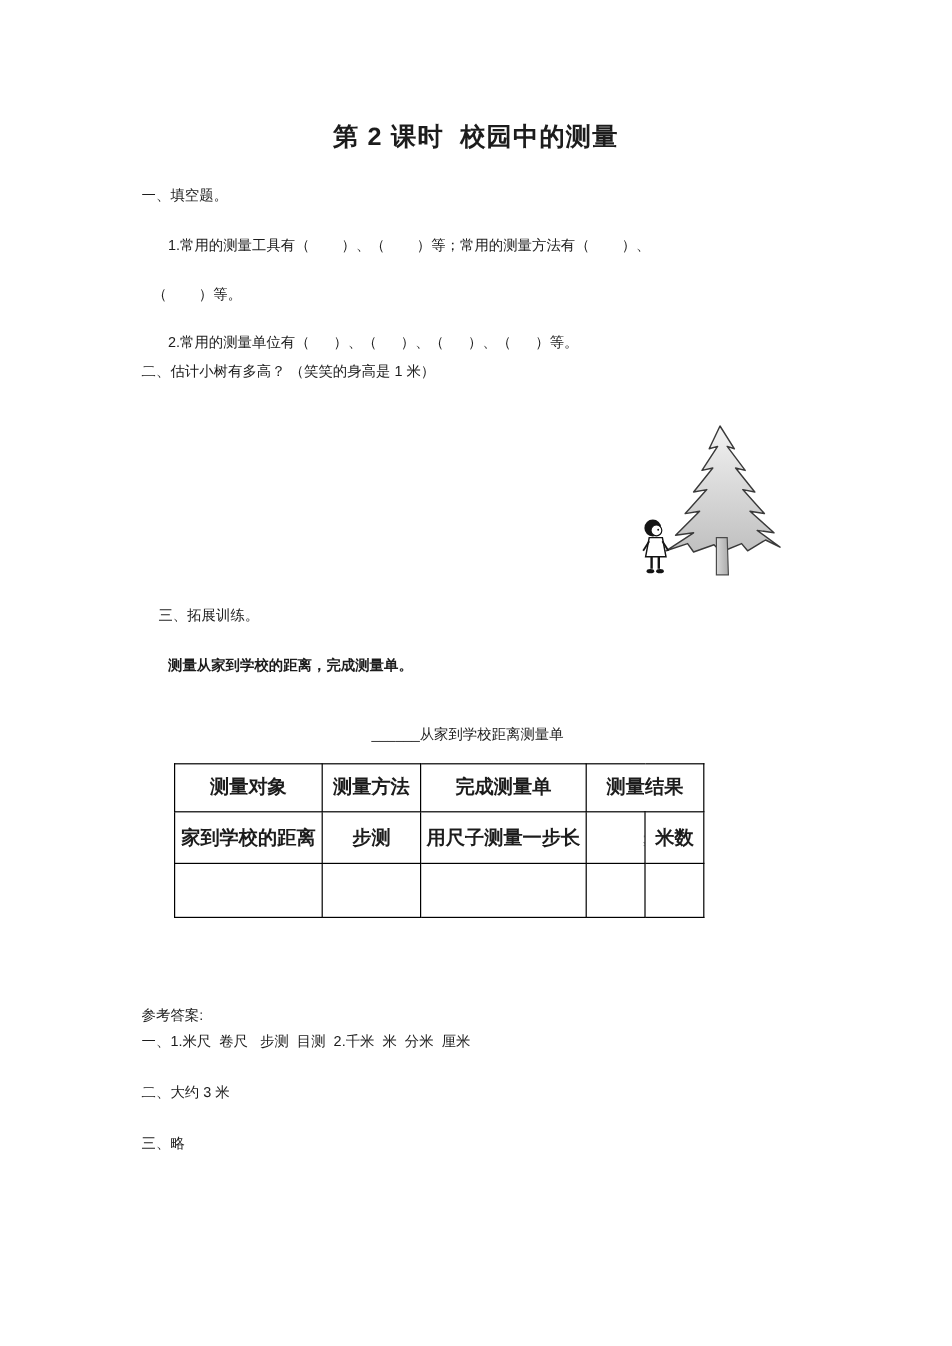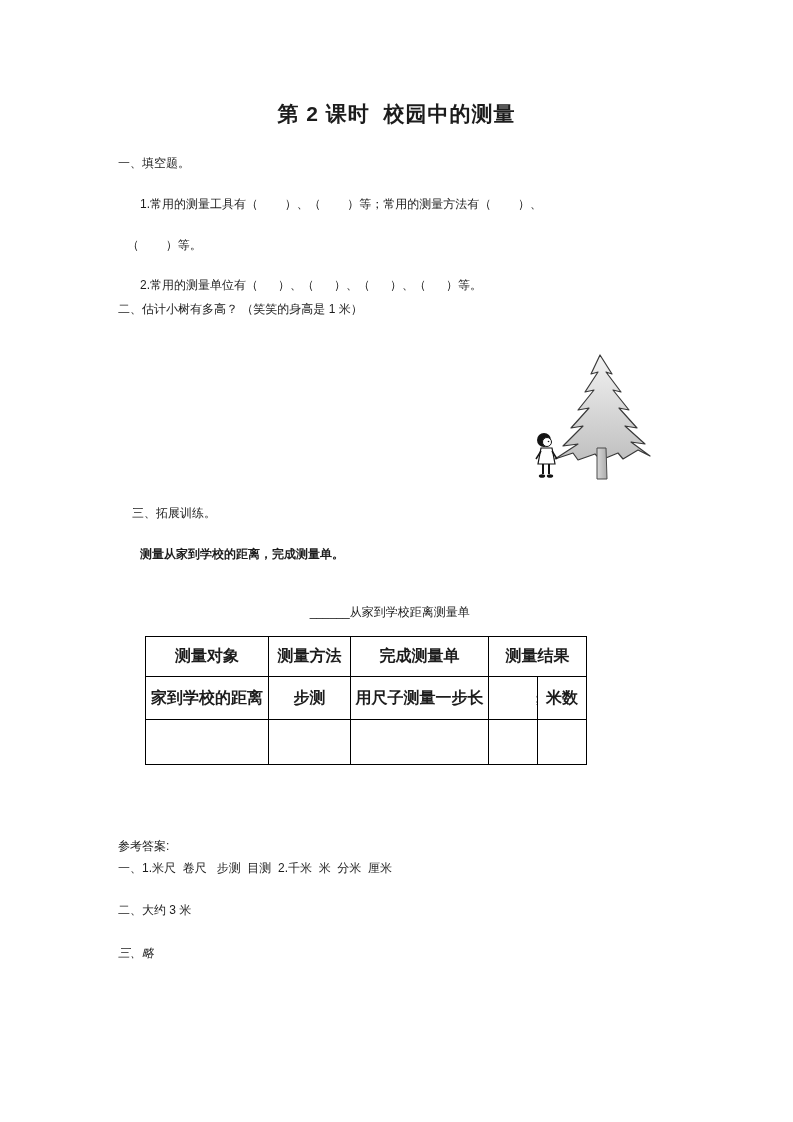--- a/index.html
+++ b/index.html
@@ -120,13 +120,13 @@
     <td class="col3"></td>
     <td class="col4"></td>
     <td class="col5"></td>
   </tr>
 </tbody>
   </table>
 
 <div class="abs line" style="left:118px; top:817px;margin-top:20px;">参考答案:</div>
 <div class="abs line" style="left:118px; top:859px;">一、1.米尺  卷尺   步测  目测  2.千米  米  分米  厘米</div>
 <div class="abs line" style="left:118px; top:901px;">二、大约 3 米</div>
-<div class="abs line" style="left:118px; top:944px;font-style:italic;">三、略</div>
+<div class="abs line" style="left:118px; top:944px;">三、略</div>
 
 </body></html>

